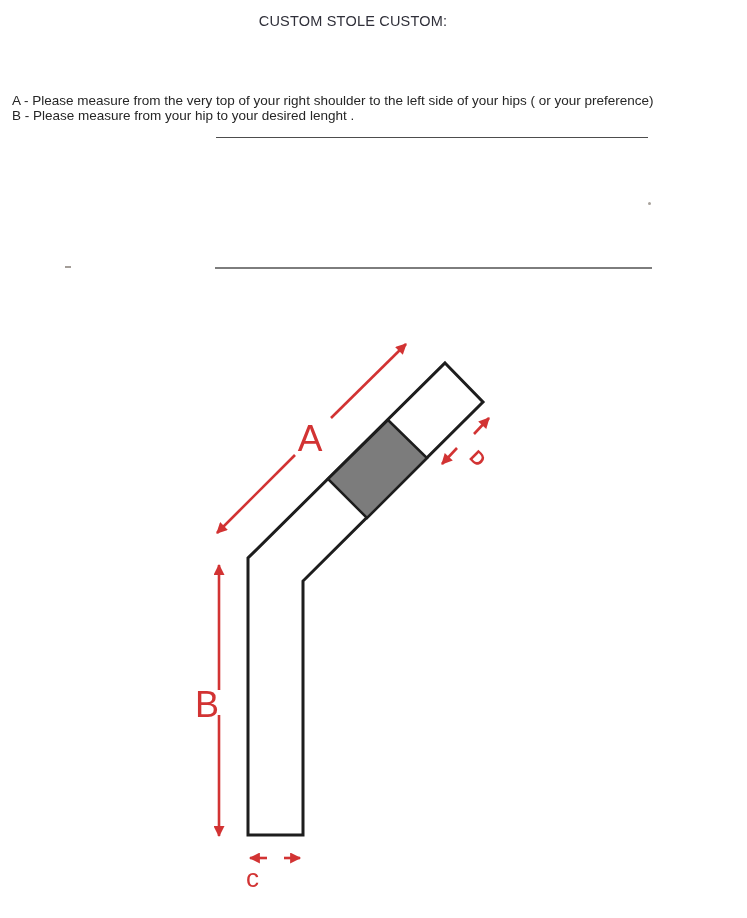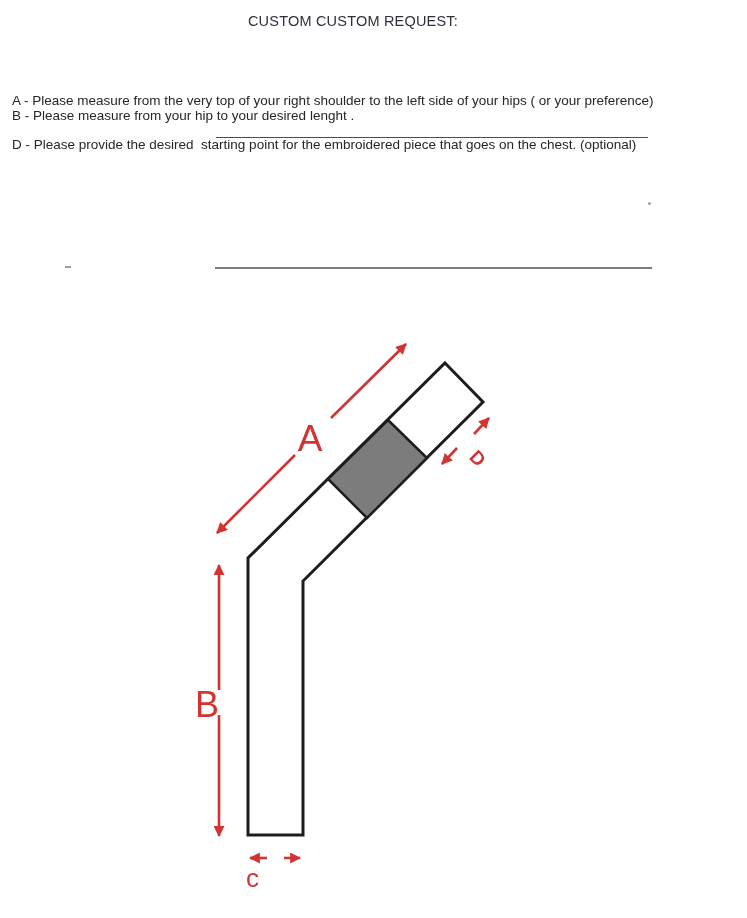--- a/index.html
+++ b/index.html
@@ -43,25 +43,24 @@
     background:#a39d98;
   }
   .diagram-svg{position:absolute;left:0;top:0;}
   .dim-label{font-family:"Liberation Sans",sans-serif;}
 </style>
 </head>
 <body>
 
 <div class="page">
 
-  <div class="page-title">CUSTOM CUSTOM REQUEST:</div>
+  <div class="page-title">CUSTOM STOLE CUSTOM:</div>
 
   <div class="instruction line-a">A - Please measure from the very top of your right shoulder to the left side of your hips ( or your preference)</div>
   <div class="instruction line-b">B - Please measure from your hip to your desired lenght .</div>
-  <div class="instruction line-d">D - Please provide the desired  starting point for the embroidered piece that goes on the chest. (optional)</div>
 
   <div class="underline-c"></div>
   <div class="divider"></div>
   <div class="speck-dot"></div>
   <div class="speck-dash"></div>
 
   <svg class="diagram-svg" width="747" height="918" viewBox="0 0 747 918">
     <defs>
       <marker id="ah" viewBox="0 0 10 10" refX="9" refY="5" markerWidth="13" markerHeight="11" markerUnits="userSpaceOnUse" orient="auto">
         <path d="M0,0 L10,5 L0,10 Z" fill="#d23333"></path>

